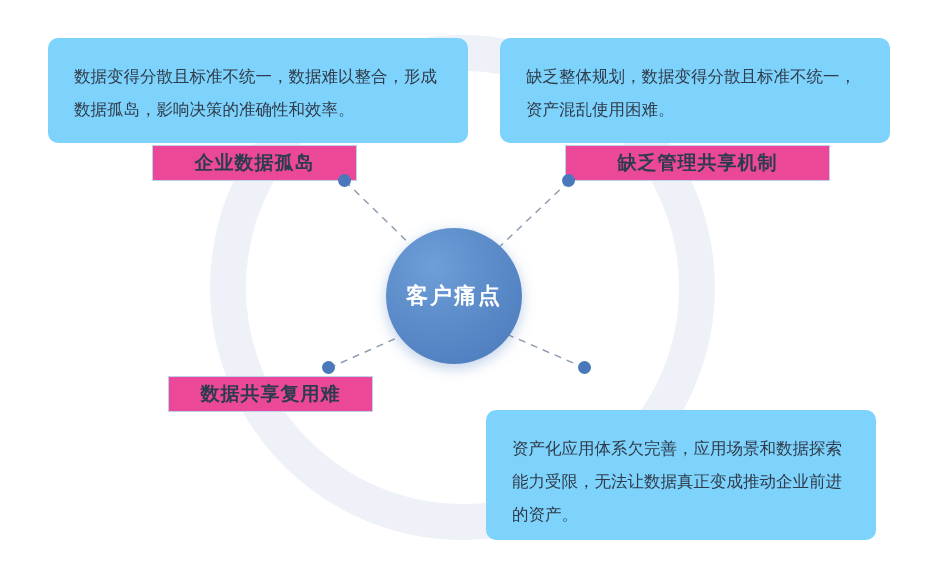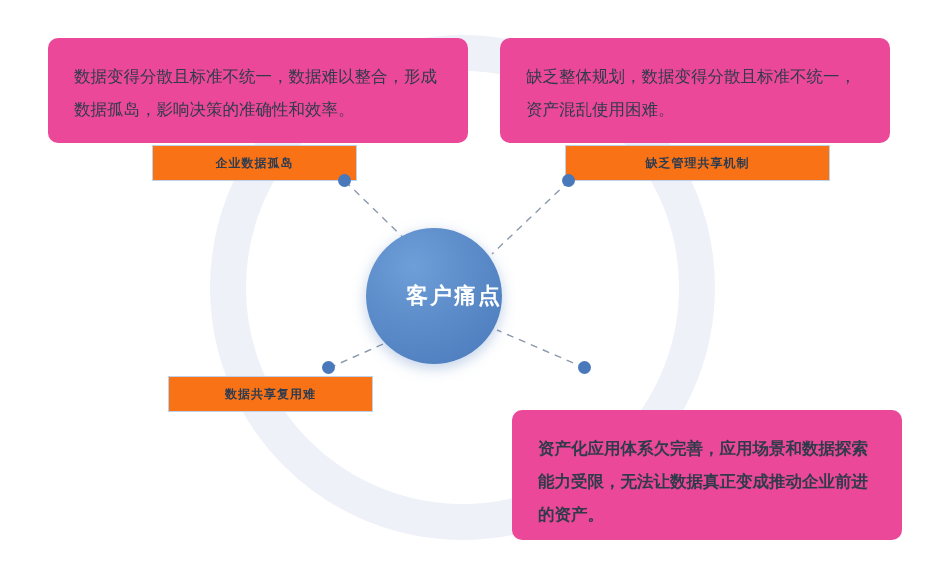--- a/index.html
+++ b/index.html
@@ -35,30 +35,30 @@
     top: 83px;
     width: 409px;
     height: 409px;
     border-radius: 50%;
     background: #ffffff;
   }
 
   
   .center-node {
     position: absolute;
-    left: 366px;
+    left: 386px;
     top: 228px;
     width: 136px;
     height: 136px;
     border-radius: 50%;
     background: radial-gradient(circle at 35% 28%, #6e9fd8 0%, #5c8cc9 45%, #4a79bb 100%);
     box-shadow: 0 4px 14px rgba(74,121,187,0.35);
     display: flex;
     align-items: center;
-    justify-content: flex-end;
+    justify-content: center;
     z-index: 6;
   }
   .center-label {
     color: #ffffff;
     font-size: 22px;
     font-weight: bold;
     letter-spacing: 2px;
   }
 
   
@@ -67,41 +67,41 @@
     left: 0; top: 0;
     width: 937px;
     height: 576px;
     z-index: 2;
   }
 
   
   .para {
     position: absolute;
     box-sizing: border-box;
-    background: #ec4899;
+    background: #7dd3fc;
     border-radius: 10px;
     color: #2f3b4a;
     font-size: 16.5px;
     line-height: 33px;
     padding: 22px 26px;
     z-index: 3;
   }
   .para-tl { left: 48px;  top: 38px;  width: 420px; height: 105px; }
   .para-tr { left: 500px; top: 38px;  width: 390px; height: 105px; }
   .para-bl { left: 48px;  top: 410px; width: 420px; height: 130px; }
-  .para-br { left: 512px; top: 410px; width: 390px; height: 130px; font-weight: bold; }
+  .para-br { left: 486px; top: 410px; width: 390px; height: 130px; }
 
   
   .chip {
     position: absolute;
     box-sizing: border-box;
-    background: #f97316;
+    background: #ec4899;
     border: 1px solid #bcd2ec;
     color: #2d3b50;
-    font-size: 12px;
+    font-size: 19px;
     font-weight: bold;
     display: flex;
     align-items: center;
     justify-content: center;
     z-index: 5;
     height: 36px;
     letter-spacing: 1px;
   }
   .chip-tl { left: 152px; top: 145px; width: 205px; }
   .chip-tr { left: 565px; top: 145px; width: 265px; }

